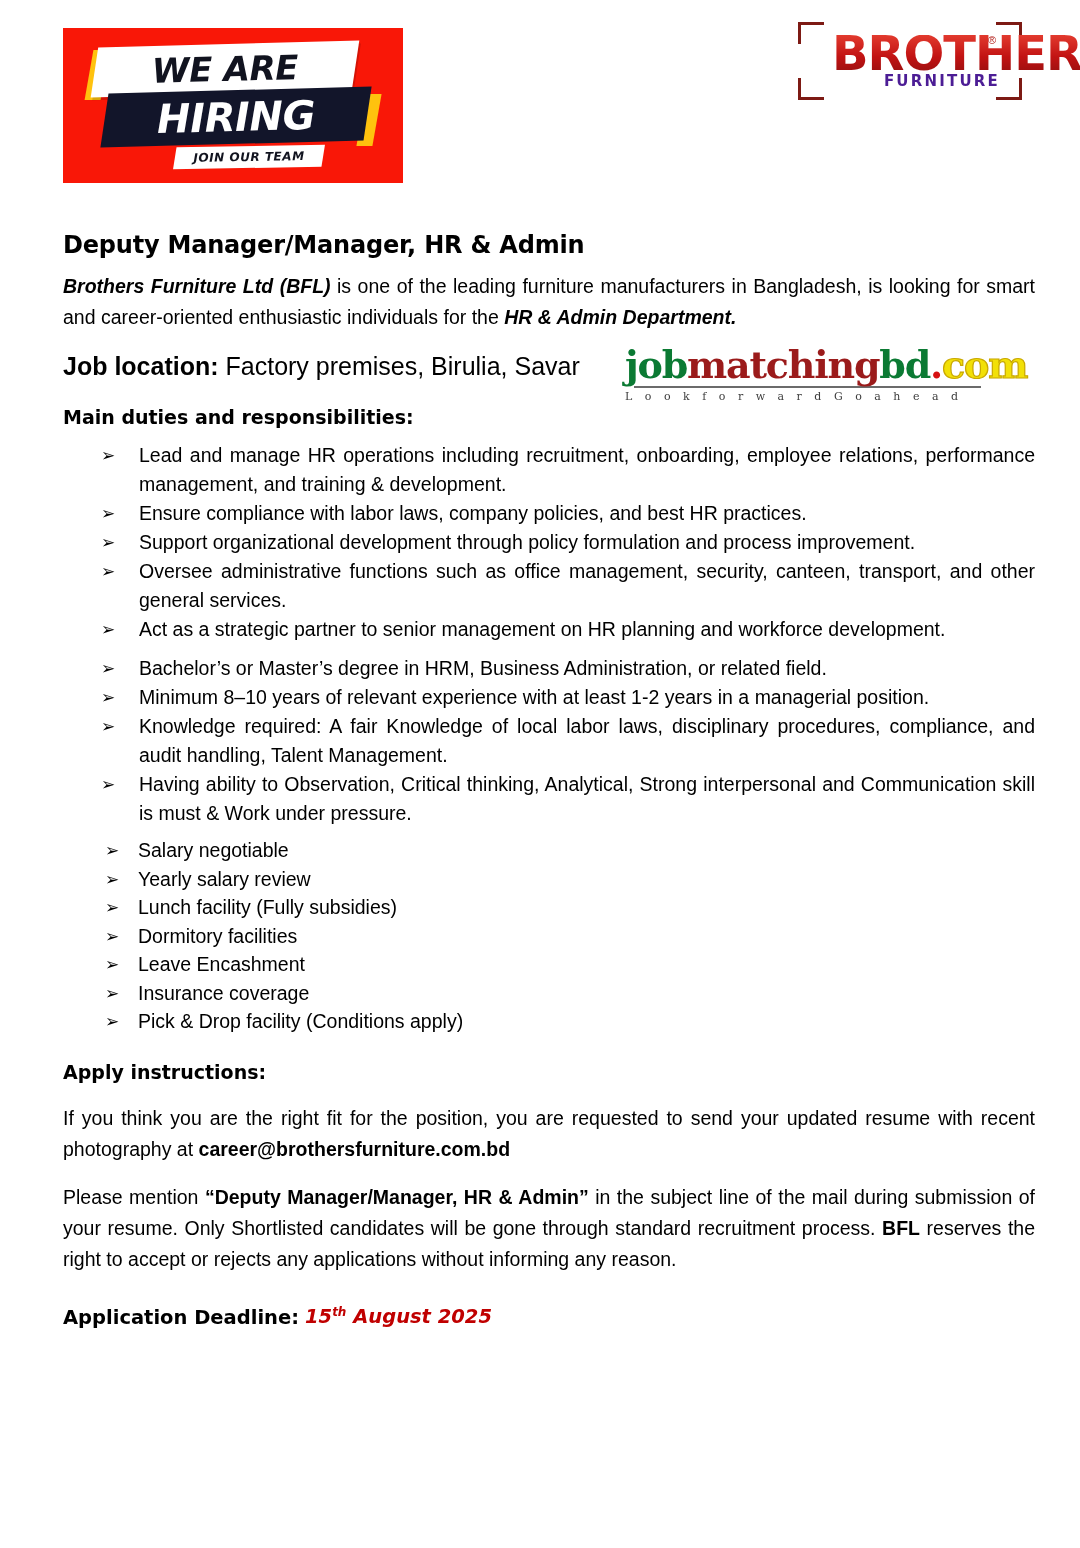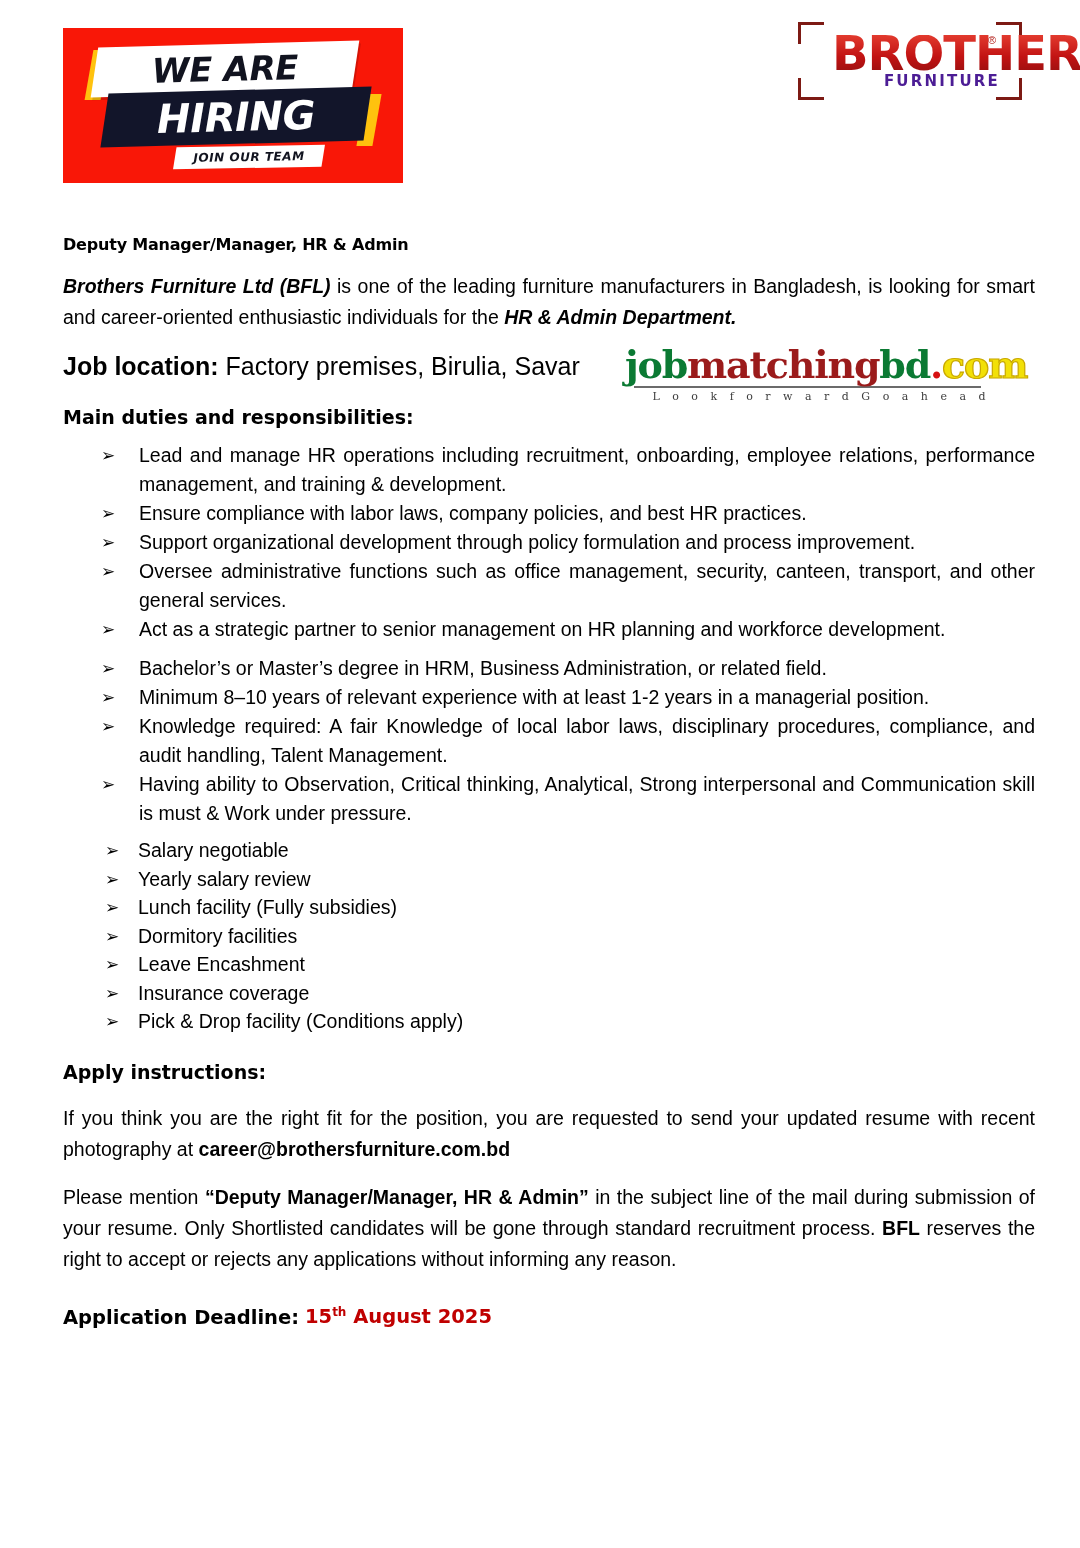--- a/index.html
+++ b/index.html
@@ -177,21 +177,21 @@
 
   
   .content {
     position: relative;
     padding: 0 45px 0 63px;
   }
 
   .job-title {
     font-family: "DejaVu Sans", sans-serif;
     font-weight: bold;
-    font-size: 16px;
+    font-size: 24px;
     line-height: 34px;
     margin-top: 28px;
     letter-spacing: -0.2px;
   }
 
   .intro {
     font-size: 19.5px;
     line-height: 31px;
     margin-top: 9px;
     text-align: justify;
@@ -257,30 +257,30 @@
   }
   .apply-para b { font-weight: bold; }
 
   .deadline {
     font-family: "DejaVu Sans", sans-serif;
     font-size: 19.5px;
     line-height: 30px;
     margin-top: 22px;
     font-weight: bold;
   }
-  .deadline .date { color: #C00000; margin-left: 6px; }
+  .deadline .date { color: #C00000; margin-left: 6px; font-style: italic; }
   .deadline .date sup { font-size: 12px; vertical-align: super; }
 
   
   .watermark {
     position: absolute;
     left: 625px;
     top: 345px;
     width: 365px;
-    text-align: right;
+    text-align: left;
     pointer-events: none;
   }
   .wm-main {
     font-family: "DejaVu Serif", serif;
     font-weight: bold;
     font-size: 38px;
     line-height: 40px;
     letter-spacing: -1.2px;
     white-space: nowrap;
   }

